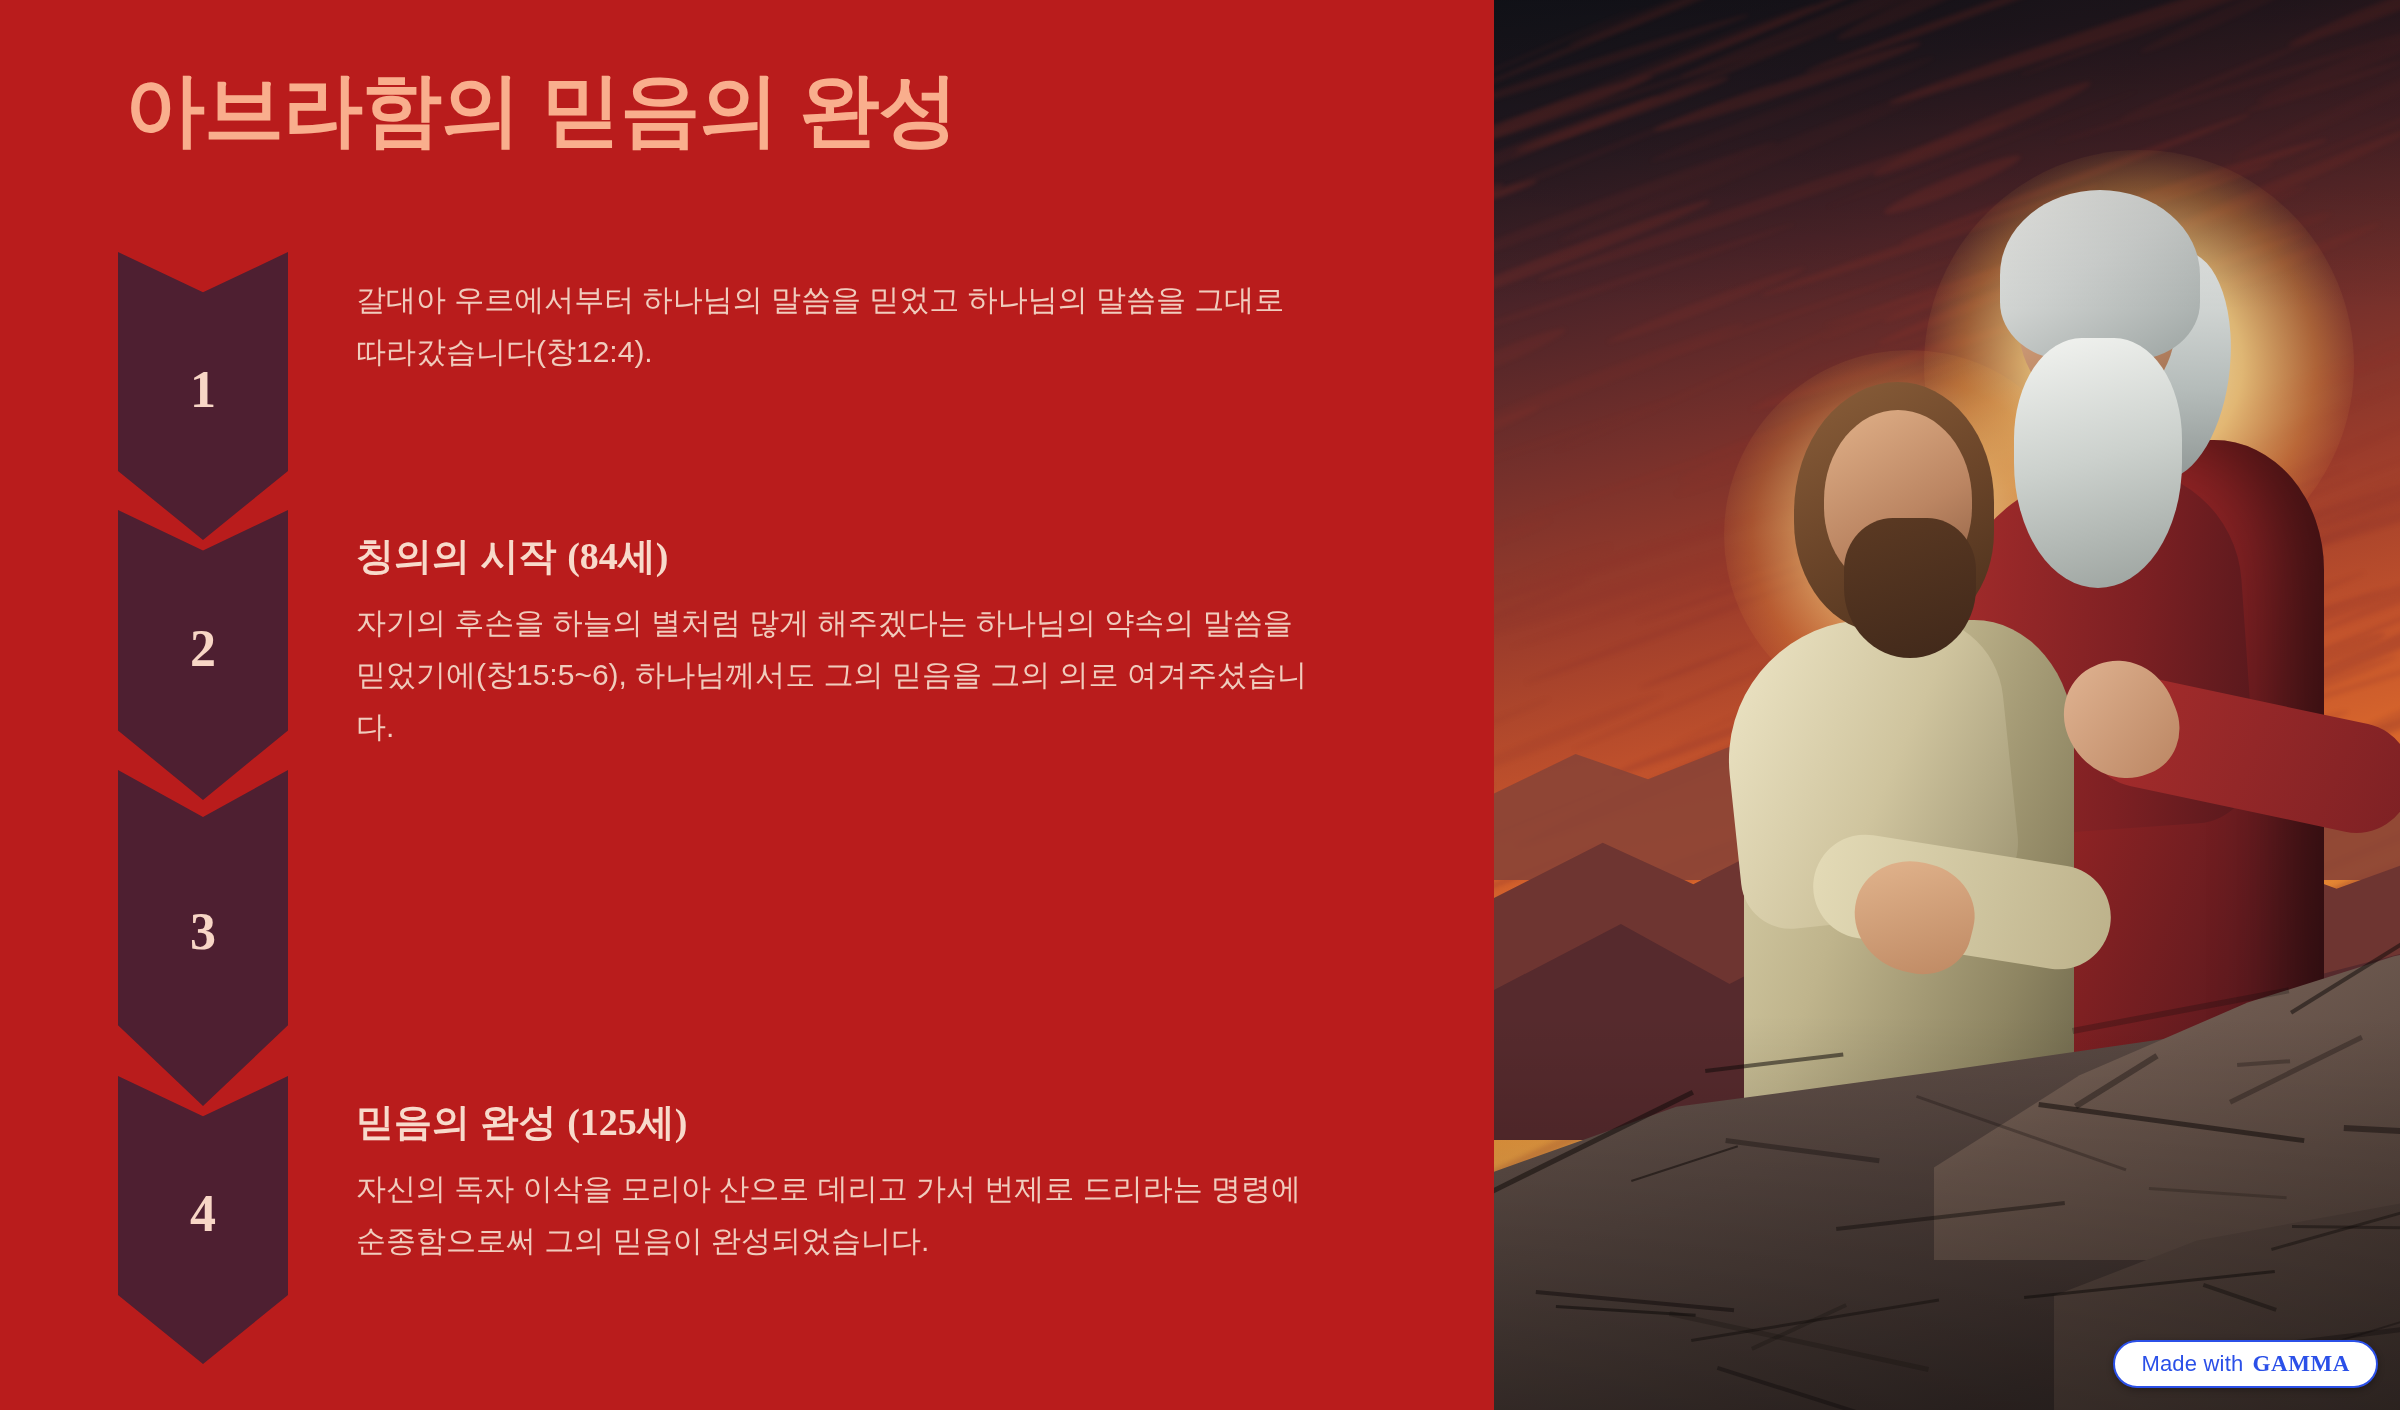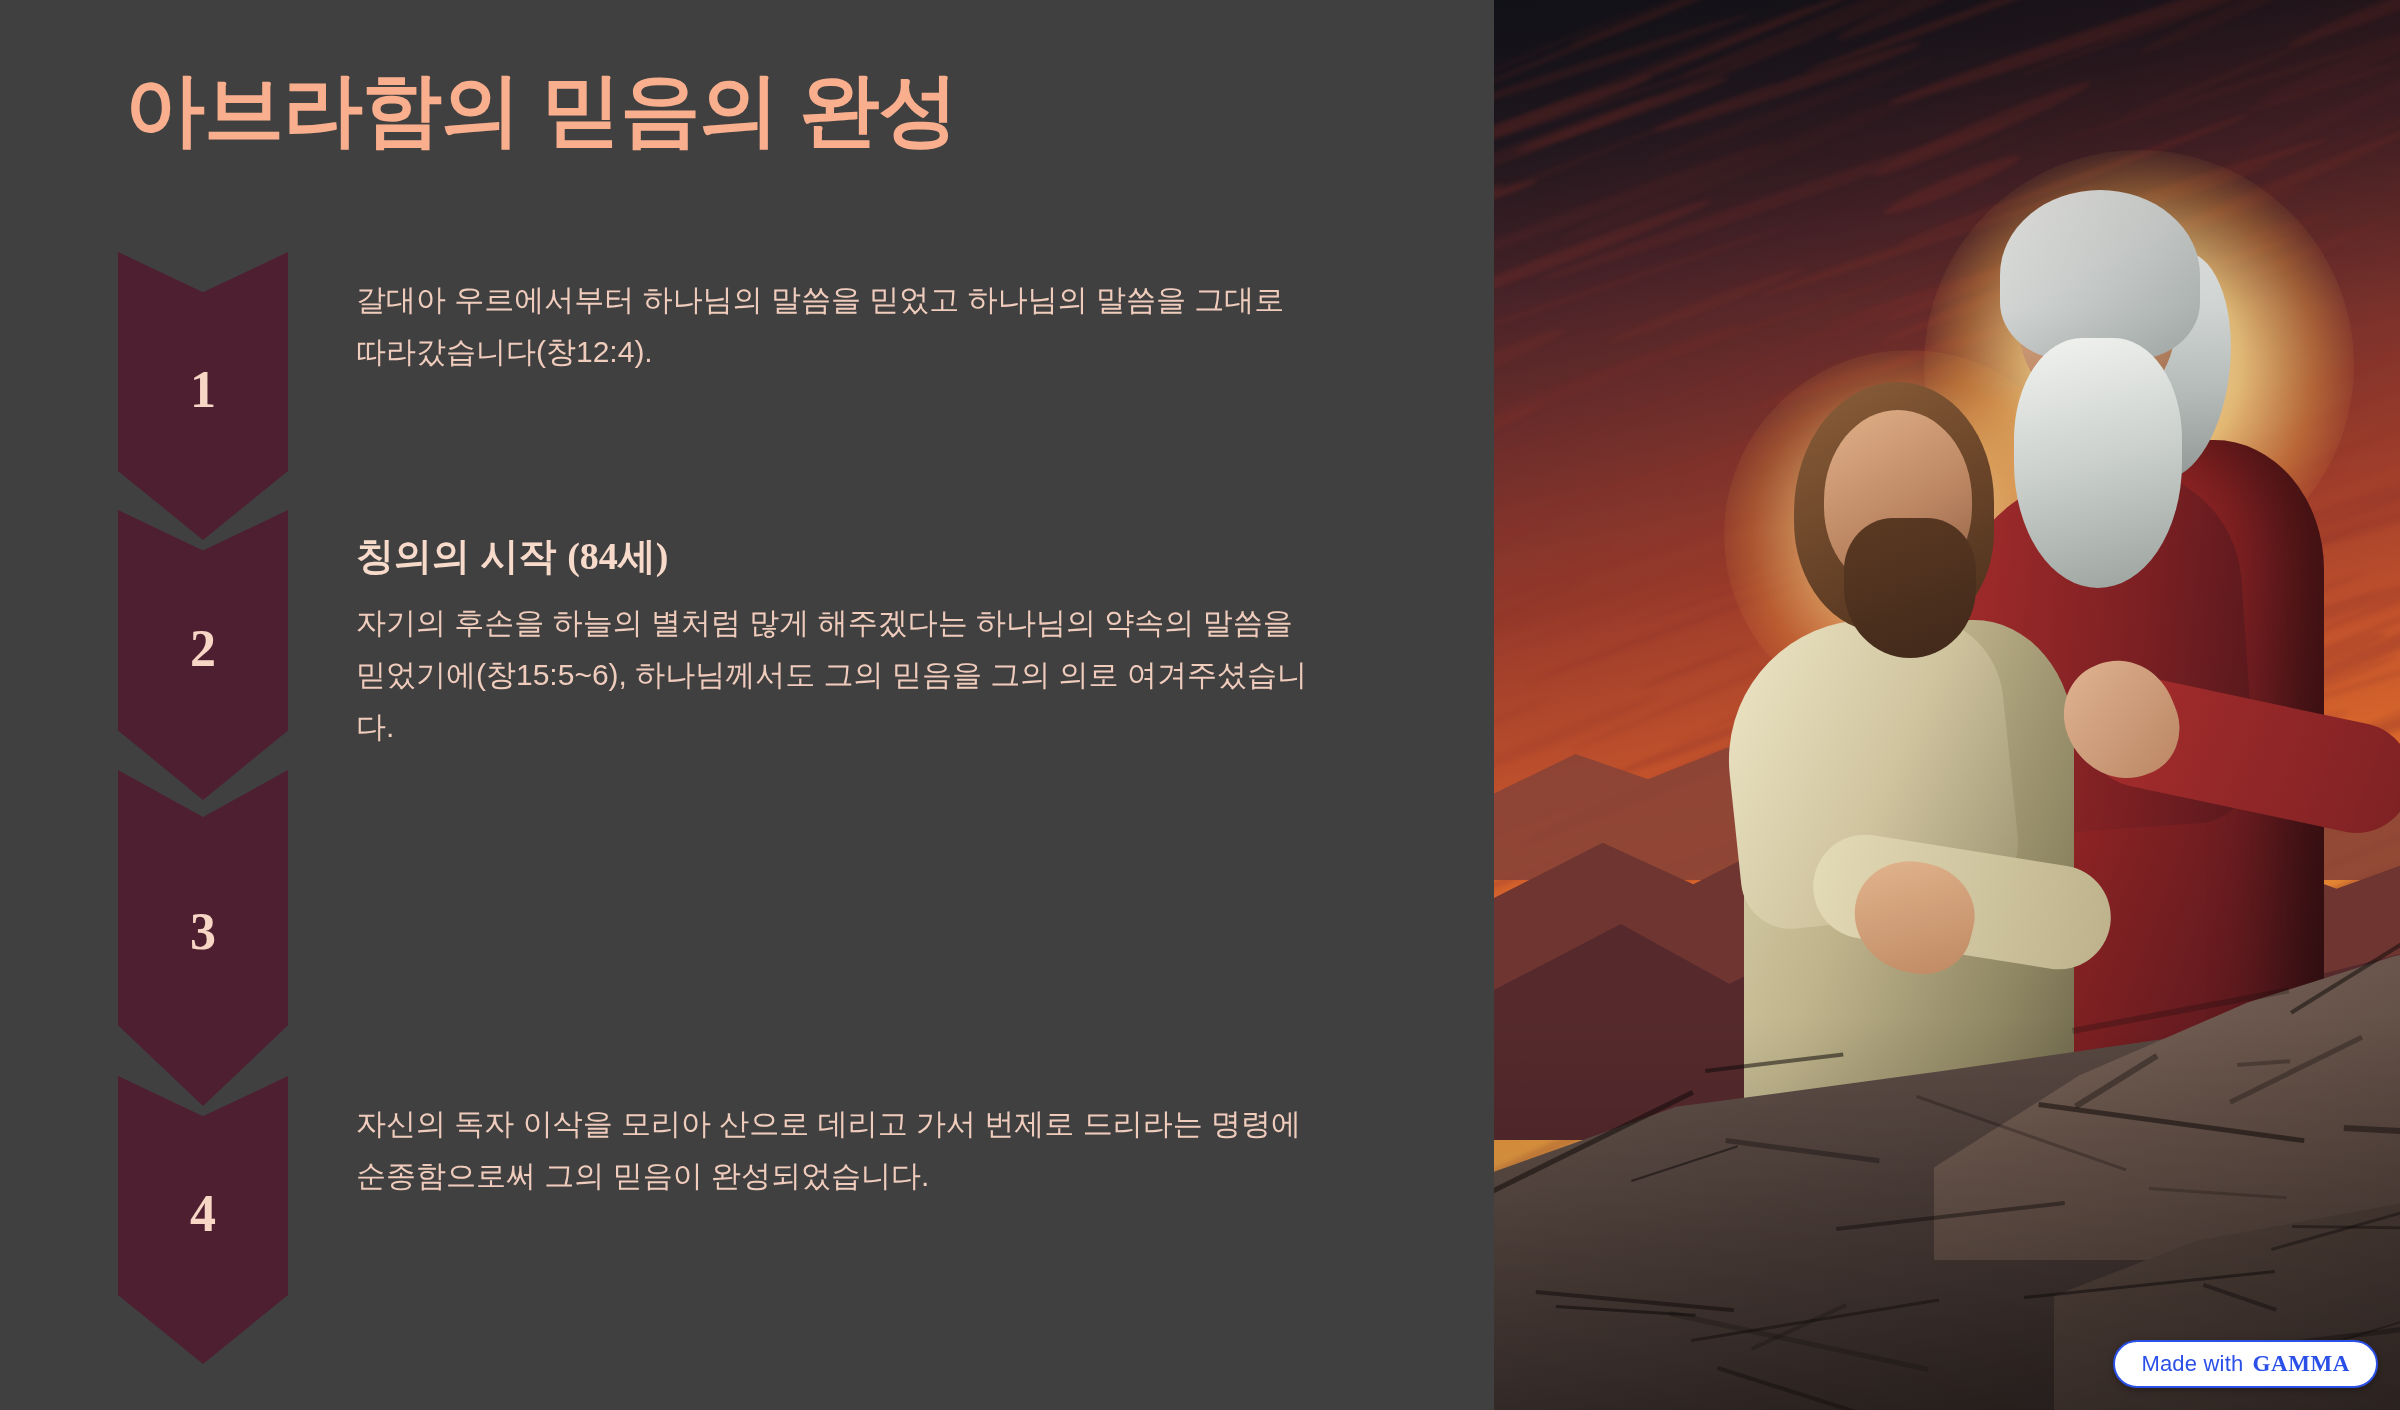--- a/index.html
+++ b/index.html
@@ -12,21 +12,21 @@
     position:relative;
     width:2400px; height:1410px;
     background:#582439;
     overflow:hidden;
   }
 
   
   .left-panel {
     position:absolute; left:0; top:0;
     width:1494px; height:1410px;
-    background:#404040;
+    background:#b91c1c;
   }
 
   .slide-title {
     position:absolute;
     left:125px; top:60px;
     font-size:80px;
     font-weight:bold;
     letter-spacing:-1px;
     color:#F9AE8D;
     line-height:1.25;
@@ -389,20 +389,23 @@
         </div>
       </div>
 
       <div class="step step-4">
         <div class="badge-wrap">
           <div class="badge">
             <span class="badge-num">4</span>
           </div>
         </div>
         <div class="step-body">
+          <div class="step-head">
+            <span>믿음의 완성 </span><span class="age">(125세)</span>
+          </div>
           <div class="step-text">자신의 독자 이삭을 모리아 산으로 데리고 가서 번제로 드리라는 명령에 순종함으로써 그의 믿음이 완성되었습니다.</div>
         </div>
       </div>
 
     </div>
   </div>
 
   <div class="image-panel">
     <div class="art">
       <div class="sky"></div>

